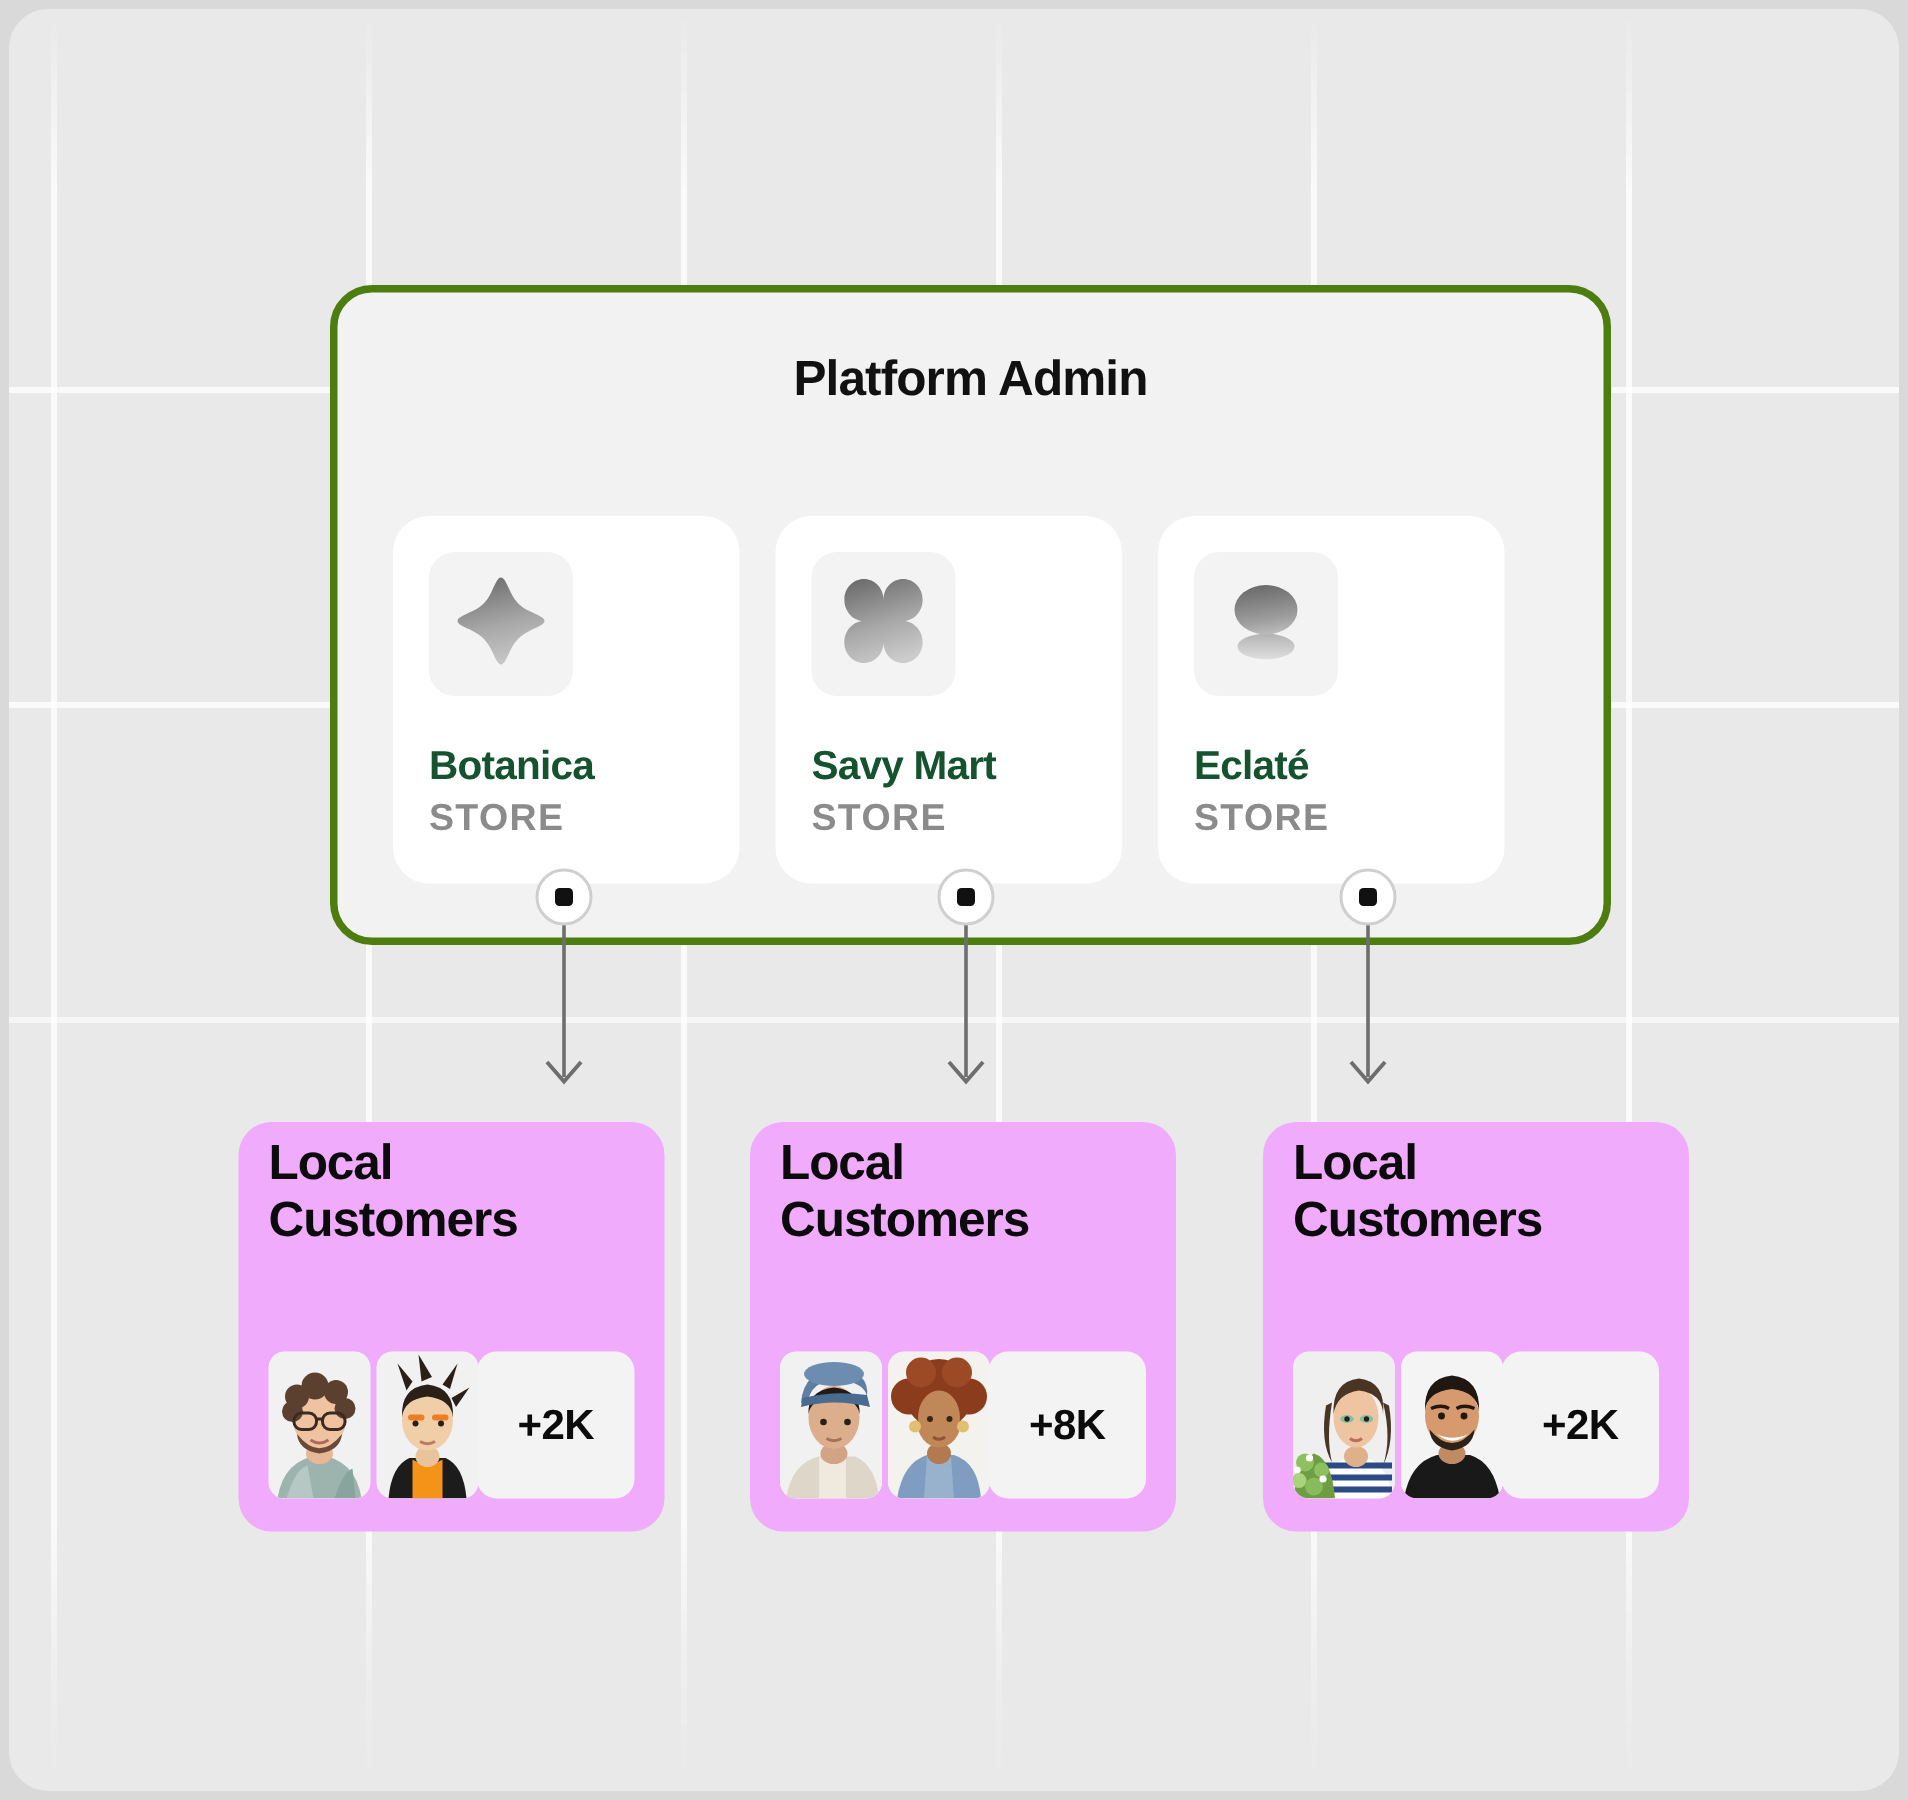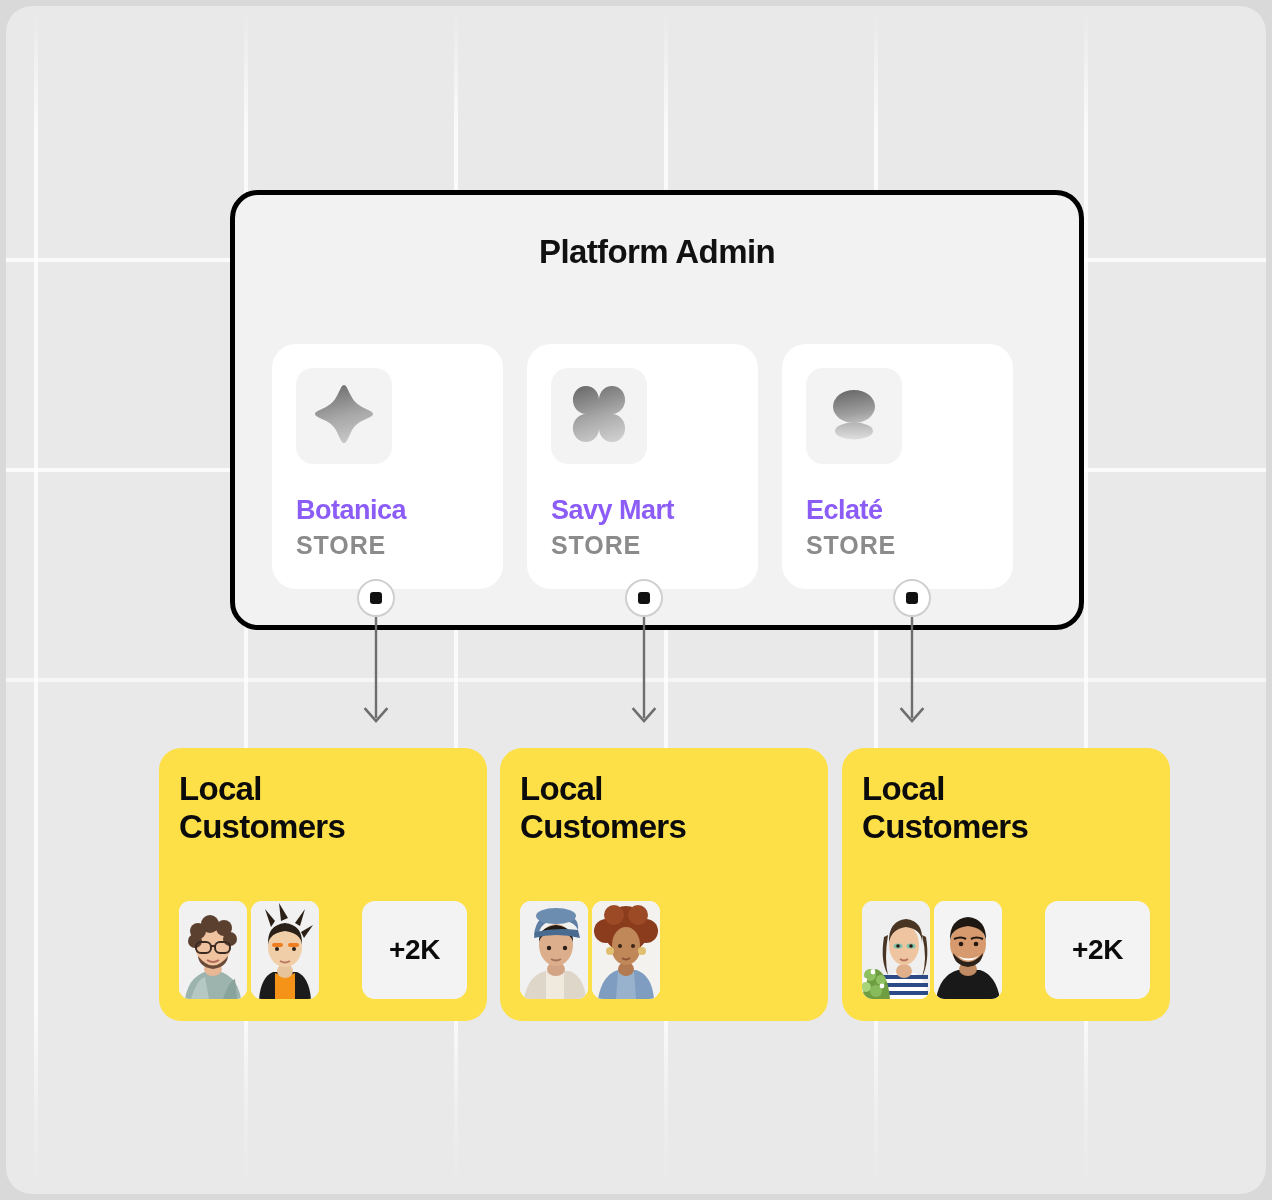--- a/index.html
+++ b/index.html
@@ -58,26 +58,26 @@
       rgba(255,255,255,0.75) 210px
     );
     background-position: 0 46px;
     -webkit-mask-image: linear-gradient(to bottom, rgba(0,0,0,1) 0px, rgba(0,0,0,1) 640px, rgba(0,0,0,0.25) 760px, rgba(0,0,0,0) 860px);
             mask-image: linear-gradient(to bottom, rgba(0,0,0,1) 0px, rgba(0,0,0,1) 640px, rgba(0,0,0,0.25) 760px, rgba(0,0,0,0) 860px);
   }
 
   
   #admin-panel {
     position: absolute;
-    left: 224px;
+    left: 214px;
     top: 184px;
     width: 854px;
     height: 440px;
     background: #f2f2f2;
-    border: 5px solid #000000;
+    border: 5px solid #4d7c0f;
     border-radius: 28px;
   }
 
   #admin-title {
     position: absolute;
     top: 38px;
     left: 0;
     width: 100%;
     text-align: center;
     font-size: 33px;
@@ -111,21 +111,21 @@
     border-radius: 17px;
     display: flex;
     align-items: center;
     justify-content: center;
   }
 
   .store-name {
     margin-top: 32px;
     font-size: 27px;
     font-weight: 700;
-    color: #8b5cf6;
+    color: #14532d;
     letter-spacing: -0.5px;
     line-height: 1.05;
   }
 
   .store-kind {
     margin-top: 7px;
     font-size: 25px;
     font-weight: 600;
     color: #8b8b8b;
     letter-spacing: 0.9px;
@@ -156,25 +156,25 @@
 
   
   .connector { position: absolute; z-index: 2; }
   #conn-0 { left: 353px; top: 608px; }
   #conn-1 { left: 621px; top: 608px; }
   #conn-2 { left: 889px; top: 608px; }
 
   
   .cust-card {
     position: absolute;
-    width: 328px;
+    width: 284px;
     height: 273px;
-    background: #fde047;
+    background: #f0abfc;
     border-radius: 22px;
-    padding: 22px 20px;
+    padding: 8px 20px;
   }
   #cust-0 { left: 153px; top: 742px; }
   #cust-1 { left: 494px; top: 742px; }
   #cust-2 { left: 836px; top: 742px; }
 
   .cust-title {
     font-size: 33px;
     font-weight: 700;
     color: #0b0b0b;
     line-height: 1.16;
@@ -397,20 +397,21 @@
             <circle cx="46" cy="14" r="10" fill="#9c4a26"></circle>
             <ellipse cx="34" cy="44" rx="14" ry="18" fill="#c08759"></ellipse>
             <circle cx="28" cy="45" r="2" fill="#3a2418"></circle>
             <circle cx="41" cy="45" r="2" fill="#3a2418"></circle>
             <path d="M30 57 Q34 60 38 57" stroke="#8e5436" stroke-width="2" fill="none"></path>
             <circle cx="18" cy="50" r="4" fill="#e0c070"></circle>
             <circle cx="50" cy="50" r="4" fill="#e0c070"></circle>
           </svg>
         </div>
       </div>
+      <div class="more-chip" style="position:absolute;right:20px;bottom:22px;">+8K</div>
     </div>
 
     <div class="cust-card" id="cust-2">
       <div class="cust-title">Local
 Customers</div>
       <div class="avatar-row">
         <div class="avatar">
           <svg viewBox="0 0 68 98">
             <rect width="68" height="98" fill="#efefef"></rect>
             <path d="M18 98 Q20 76 34 72 L52 72 Q64 78 66 98 Z" fill="#ffffff"></path>

